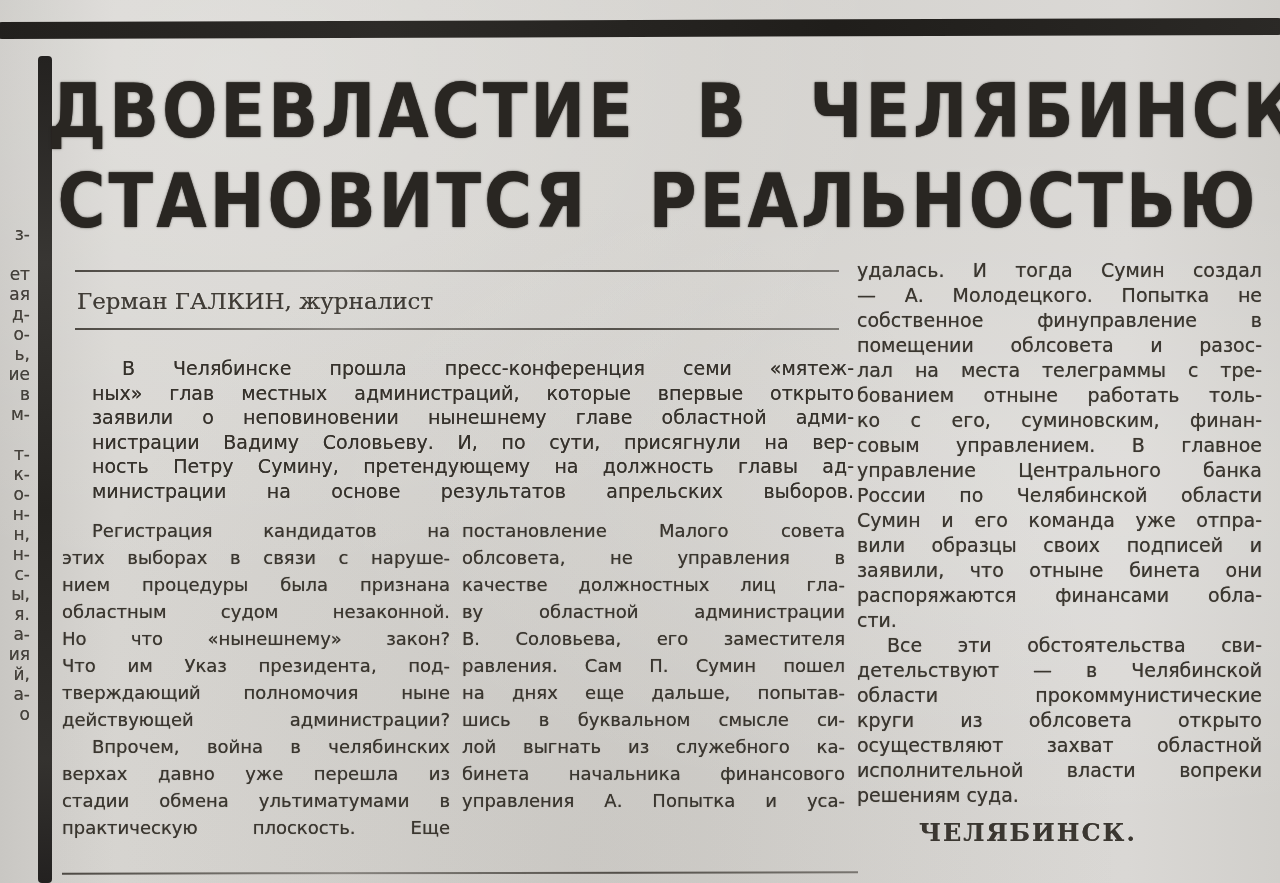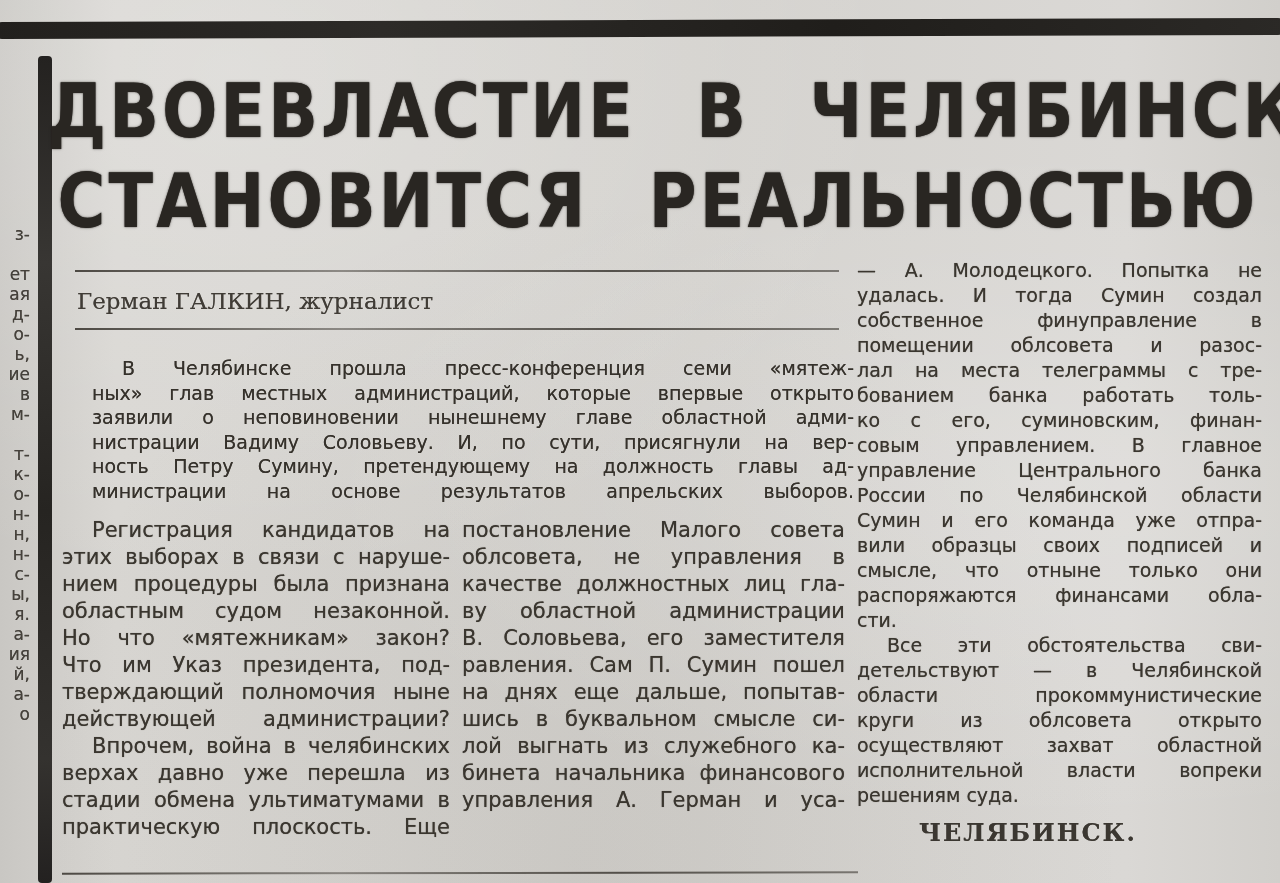--- a/index.html
+++ b/index.html
@@ -50,21 +50,21 @@
     margin:16px 0 14px 2px;font-family:"DejaVu Serif","Liberation Serif",serif;
     font-size:23px;color:#403c36;text-shadow:0 0 .6px rgba(55,50,44,.6);
   }
   
   .lede{
     position:absolute;left:92px;top:356px;width:762px;
     font-weight:normal;font-size:19px;line-height:24.6px;color:#35312b;
     text-shadow:0 0 .6px rgba(48,44,38,.75);
   }
   
-  .col{position:absolute;font-size:21px;color:#3a362f;text-shadow:0 0 .7px rgba(52,47,40,.75);}
+  .col{position:absolute;font-size:18px;color:#3a362f;text-shadow:0 0 .7px rgba(52,47,40,.75);}
   .col1{left:62px;top:517px;width:388px;line-height:27px;}
   .col2{left:462px;top:517px;width:383px;line-height:27px;}
   .col3{left:857px;top:258px;width:405px;line-height:25px;font-size:19px;}
   .bline{text-align:justify;text-align-last:justify;}
   .bline.end{text-align-last:left;}
   .bline.indent{text-indent:30px;}
   .dateline{
     margin:12px 0 0 62px;font-family:"DejaVu Serif","Liberation Serif",serif;
     font-weight:bold;font-size:24px;letter-spacing:2px;color:#3b3731;
     text-shadow:0 0 .6px rgba(50,46,40,.7);
@@ -161,21 +161,21 @@
   <div class="col col1">
 
       <div class="bline indent">Регистрация кандидатов на</div>
 
       <div class="bline">этих выборах в связи с наруше-</div>
 
       <div class="bline">нием процедуры была признана</div>
 
       <div class="bline">областным судом незаконной.</div>
 
-      <div class="bline">Но что «мятежникам» закон?</div>
+      <div class="bline">Но что «нынешнему» закон?</div>
 
       <div class="bline">Что им Указ президента, под-</div>
 
       <div class="bline">тверждающий полномочия ныне</div>
 
       <div class="bline">действующей администрации?</div>
 
       <div class="bline indent">Впрочем, война в челябинских</div>
 
       <div class="bline">верхах давно уже перешла из</div>
@@ -202,52 +202,52 @@
       <div class="bline">равления. Сам П. Сумин пошел</div>
 
       <div class="bline">на днях еще дальше, попытав-</div>
 
       <div class="bline">шись в буквальном смысле си-</div>
 
       <div class="bline">лой выгнать из служебного ка-</div>
 
       <div class="bline">бинета начальника финансового</div>
 
-      <div class="bline">управления А. Герман и уса-</div>
+      <div class="bline">управления А. Попытка и уса-</div>
 
     </div>
 
   <div class="col col3">
     <div>
 
+        <div class="bline">удалась. И тогда Сумин создал</div>
+
         <div class="bline">— А. Молодецкого. Попытка не</div>
 
-        <div class="bline">удалась. И тогда Сумин создал</div>
-
         <div class="bline">собственное финуправление в</div>
 
         <div class="bline">помещении облсовета и разос-</div>
 
         <div class="bline">лал на места телеграммы с тре-</div>
 
-        <div class="bline">бованием банка работать толь-</div>
+        <div class="bline">бованием отныне работать толь-</div>
 
         <div class="bline">ко с его, суминовским, финан-</div>
 
         <div class="bline">совым управлением. В главное</div>
 
         <div class="bline">управление Центрального банка</div>
 
         <div class="bline">России по Челябинской области</div>
 
         <div class="bline">Сумин и его команда уже отпра-</div>
 
         <div class="bline">вили образцы своих подписей и</div>
 
-        <div class="bline">смысле, что отныне только они</div>
+        <div class="bline">заявили, что отныне бинета они</div>
 
         <div class="bline">распоряжаются финансами обла-</div>
 
         <div class="bline end">сти.</div>
 
         <div class="bline indent">Все эти обстоятельства сви-</div>
 
         <div class="bline">детельствуют — в Челябинской</div>
 
         <div class="bline">области прокоммунистические</div>

